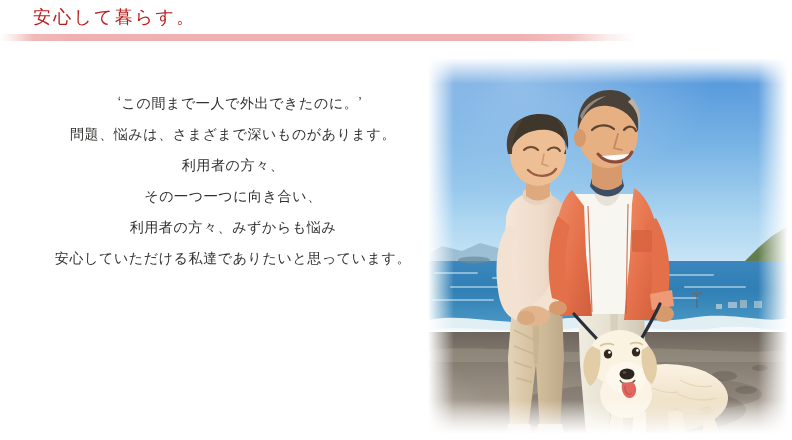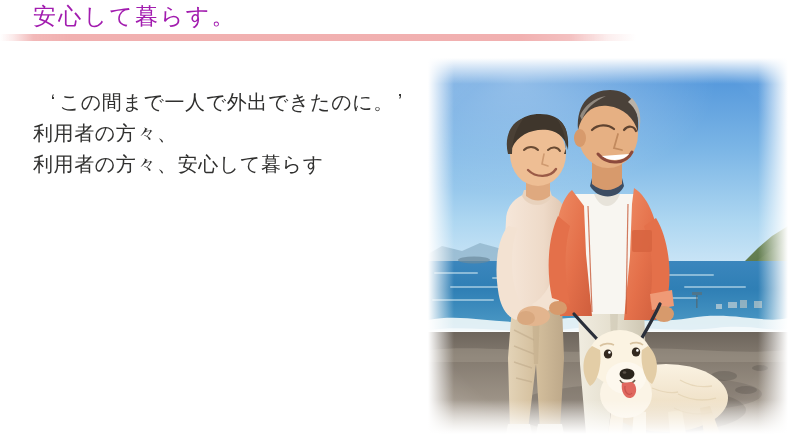--- a/index.html
+++ b/index.html
@@ -28,24 +28,24 @@
     left: 0;
     top: 0;
     width: 792px;
     height: 48px;
   }
   #page-title {
     position: absolute;
     left: 33px;
     top: 2px;
     font-family: "Liberation Serif", "DejaVu Serif", serif;
-    font-size: 23px;
+    font-size: 18px;
     line-height: 30px;
     letter-spacing: 2.2px;
-    color: #a21caf;
+    color: #b91c1c;
     white-space: nowrap;
     font-weight: 400;
   }
   #title-rule {
     position: absolute;
     left: 0;
     top: 34px;
     width: 640px;
     height: 7px;
     background: linear-gradient(to right,
@@ -61,27 +61,28 @@
   }
 
   
   #body-copy {
     position: absolute;
     left: 33px;
     top: 88px;
     width: 400px;
   }
   .copy-line {
-    font-family: Liberation Mono, monospace;
-    font-size: 20px;
+    font-family: Liberation Sans, sans-serif;
+    font-size: 14px;
     line-height: 31px;
     height: 31px;
     color: #30302f;
     letter-spacing: 0.6px;
     white-space: nowrap;
+    text-align: center;
   }
   .copy-line.indented {
     padding-left: 14px;
   }
 
   
   #photo {
     position: absolute;
     left: 428px;
     top: 58px;
@@ -119,22 +120,25 @@
 
 <div id="page">
 
   <div id="heading-block">
     <div id="page-title">安心して暮らす。</div>
     <div id="title-rule"></div>
   </div>
 
   <div id="body-copy">
     <div class="copy-line indented">ʻこの間まで一人で外出できたのに。ʼ</div>
+    <div class="copy-line">問題、悩みは、さまざまで深いものがあります。</div>
     <div class="copy-line">利用者の方々、</div>
-    <div class="copy-line">利用者の方々、安心して暮らす</div>
+    <div class="copy-line">その一つ一つに向き合い、</div>
+    <div class="copy-line">利用者の方々、みずからも悩み</div>
+    <div class="copy-line">安心していただける私達でありたいと思っています。</div>
   </div>
 
   <div id="photo">
     <svg width="360" height="376" viewBox="0 0 360 376" xmlns="http://www.w3.org/2000/svg">
       <defs>
         <linearGradient id="g-sky" x1="0" y1="0" x2="0" y2="1">
           <stop offset="0%" stop-color="#4a90d9"></stop>
           <stop offset="45%" stop-color="#7cb6e6"></stop>
           <stop offset="80%" stop-color="#aed7f1"></stop>
           <stop offset="100%" stop-color="#c9e4f6"></stop>

